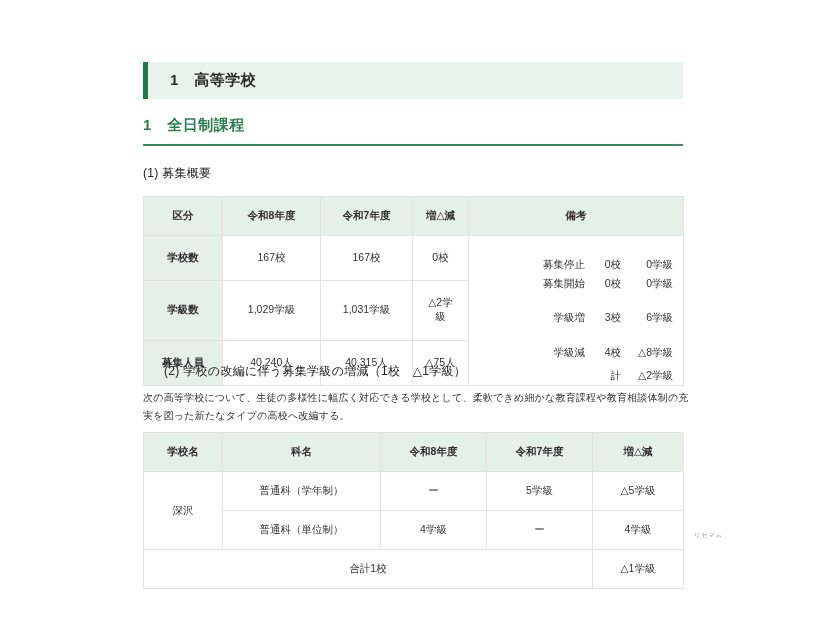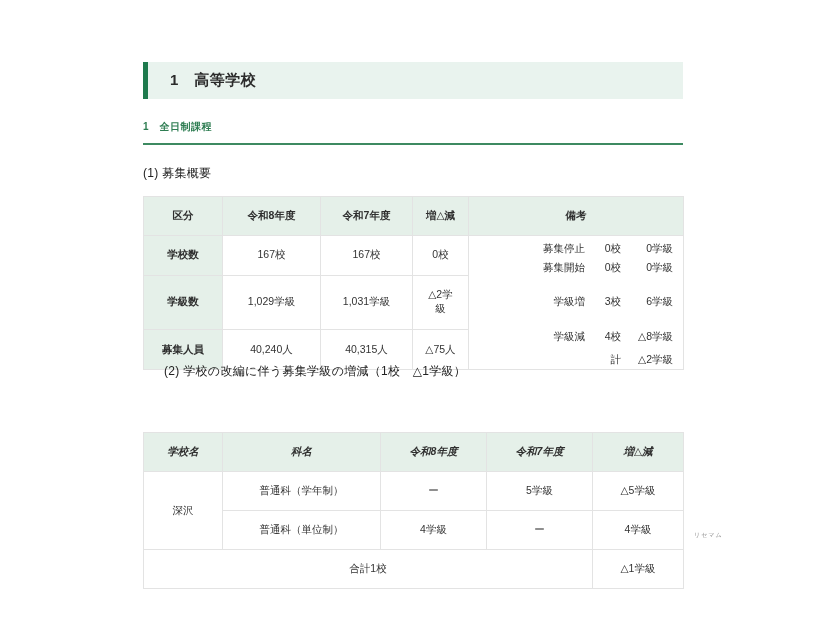--- a/index.html
+++ b/index.html
@@ -36,21 +36,21 @@
   .section-head {
     position: absolute;
     left: 143px; top: 116px;
     width: 540px;
     border-bottom: 2px solid var(--underline, #3d8a61);
     padding-bottom: 9px;
   }
   .section-text {
     color: var(--heading-green, #2e7d52);
     font-weight: bold;
-    font-size: 10px;
+    font-size: 15px;
     letter-spacing: 0.5px;
   }
 
   .sub-heading { position: absolute; left: 143px; font-size: 12px; font-weight: normal; color: #222222; letter-spacing: 0.3px; }
   .sub1 { top: 165px; }
   .sub2 { top: 363px; margin-left: 21px; }
 
   .body-text { position: absolute; left: 143px; font-size: 10px; color: #333333; letter-spacing: 0.2px; }
   .note1 { top: 332px; }
   .para2 { top: 389px; width: 548px; line-height: 1.78; }
@@ -67,32 +67,32 @@
   }
   thead th { background: var(--thead-bg, #e5f0e9); font-weight: 600; color: #2f2f2f; }
   .label-cell { background: var(--thead-bg, #e5f0e9); font-weight: 600; color: #2f2f2f; }
 
   .table1 { position: absolute; left: 143px; top: 196px; }
   .t1-h  { height: 27px; }
   .t1-r1 { height: 30px; }
   .t1-r2 { height: 35px; }
   .t1-r3 { height: 32px; }
 
-  .remarks-cell { vertical-align: top; padding: 5px 10px 3px 0; }
+  .remarks-cell { vertical-align: top; padding: 21px 10px 3px 0; }
   .remark-line { display: flex; justify-content: flex-end; line-height: 14px; }
   .remark-label { text-align: right; }
   .remark-a { width: 36px; text-align: right; }
   .remark-b { width: 52px; text-align: right; }
   .rm2 { margin-top: 5px; }
   .rm3 { margin-top: 20px; }
   .rm4 { margin-top: 21px; }
   .rm5 { margin-top: 9px; }
 
   .table2 { position: absolute; left: 143px; top: 432px; }
-  .t2-h  { height: 38px; font-style: italic; }
+  .t2-h  { height: 38px; }
   .t2-r  { height: 25px; }
   .t2-total { height: 25px; }
   .school-cell { background: #ffffff; }
 
   
   .logo {
     position: absolute;
     left: 615px; top: 533px;
     color: var(--logo-gray, #8e8e8e);
     font-weight: bold;
@@ -186,20 +186,21 @@
         <td>40,240人</td>
         <td>40,315人</td>
         <td>△75人</td>
       </tr>
     </tbody>
   </table>
 
 
   <div class="sub-heading sub2">(2) 学校の改編に伴う募集学級の増減（1校　△1学級）</div>
 
+  <div class="body-text para2">次の高等学校について、生徒の多様性に幅広く対応できる学校として、柔軟できめ細かな教育課程や教育相談体制の充実を図った新たなタイプの高校へ改編する。</div>
 
   <table class="table2">
     <colgroup>
       <col style="width:79px">
         <col style="width:158px">
         <col style="width:106px">
         <col style="width:106px">
         <col style="width:91px">
     </colgroup>
     <thead>

